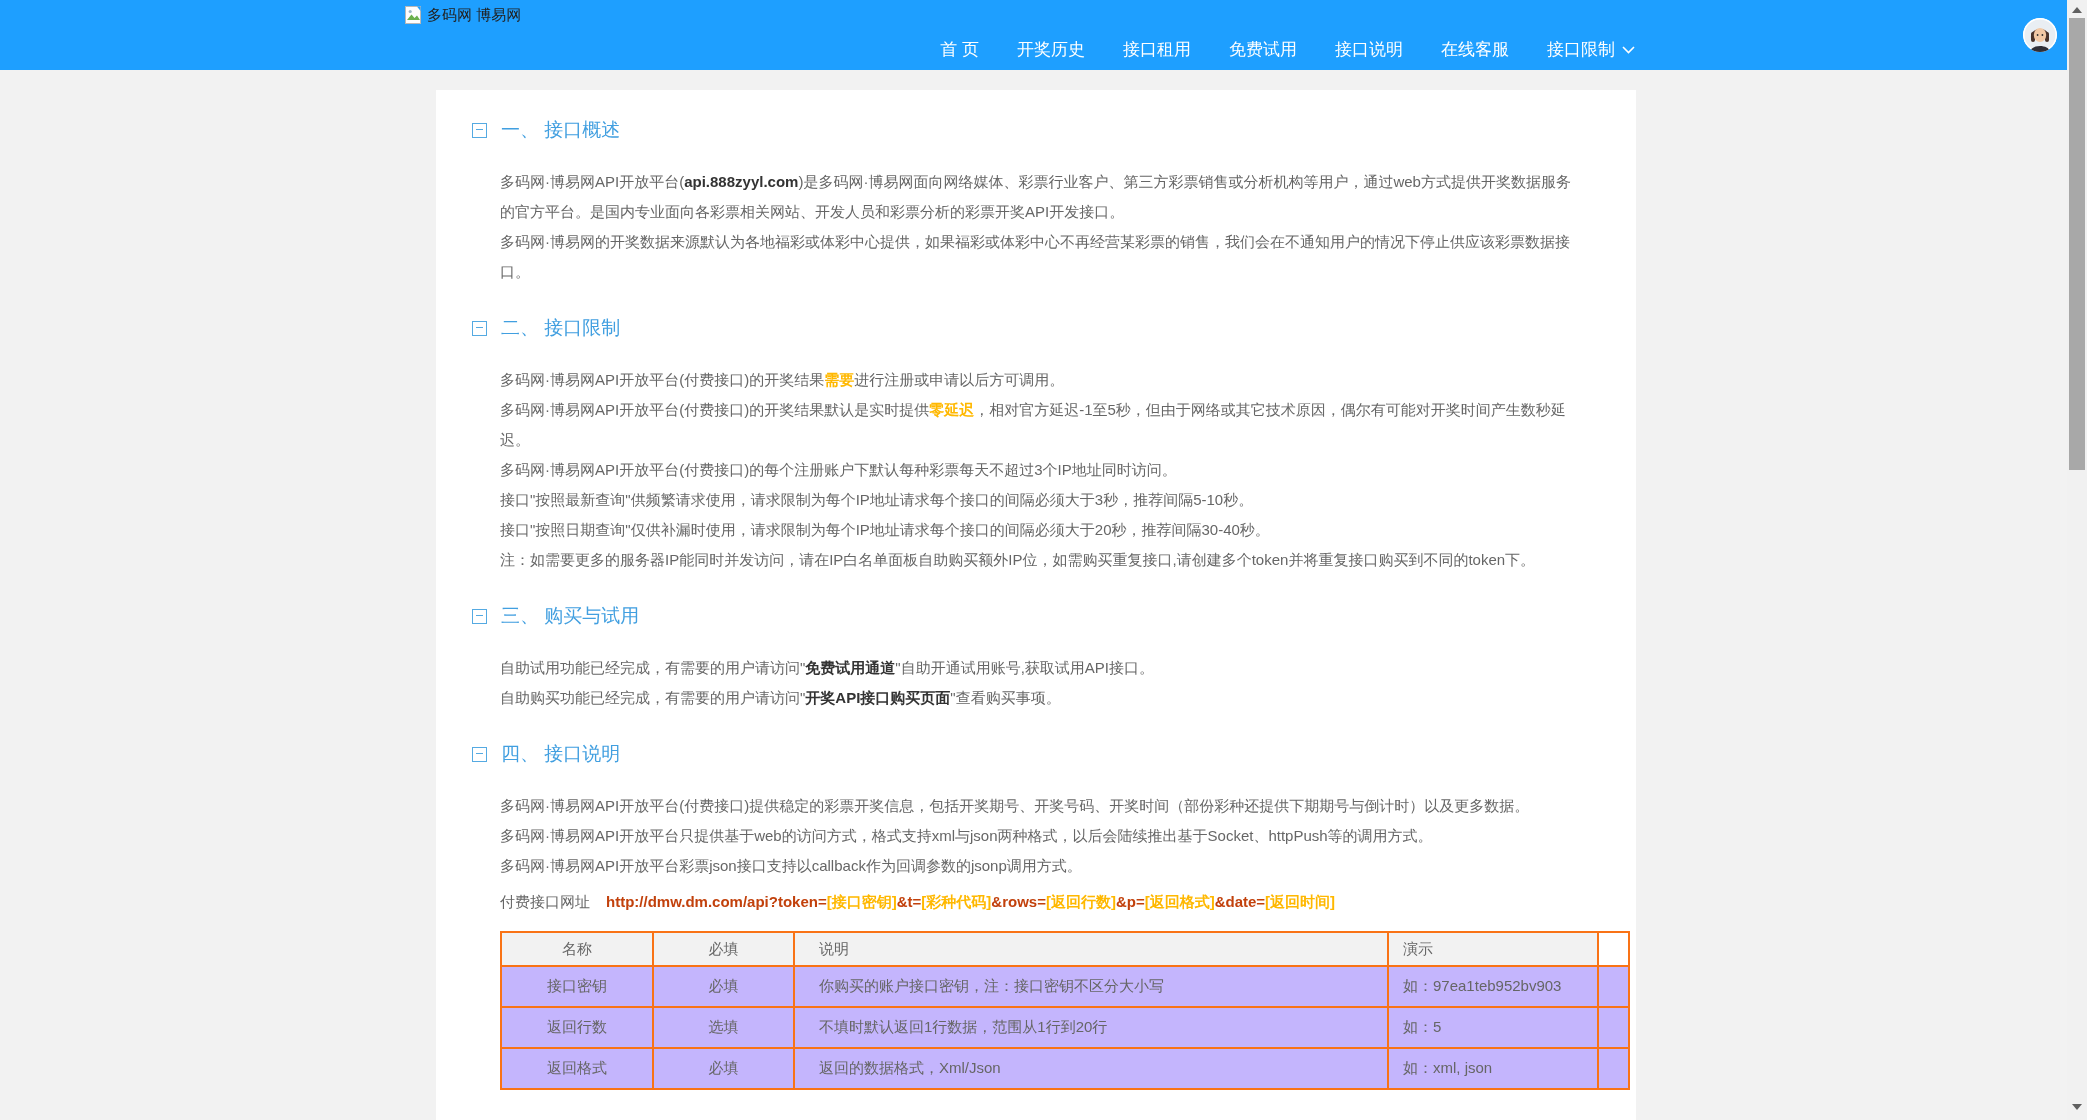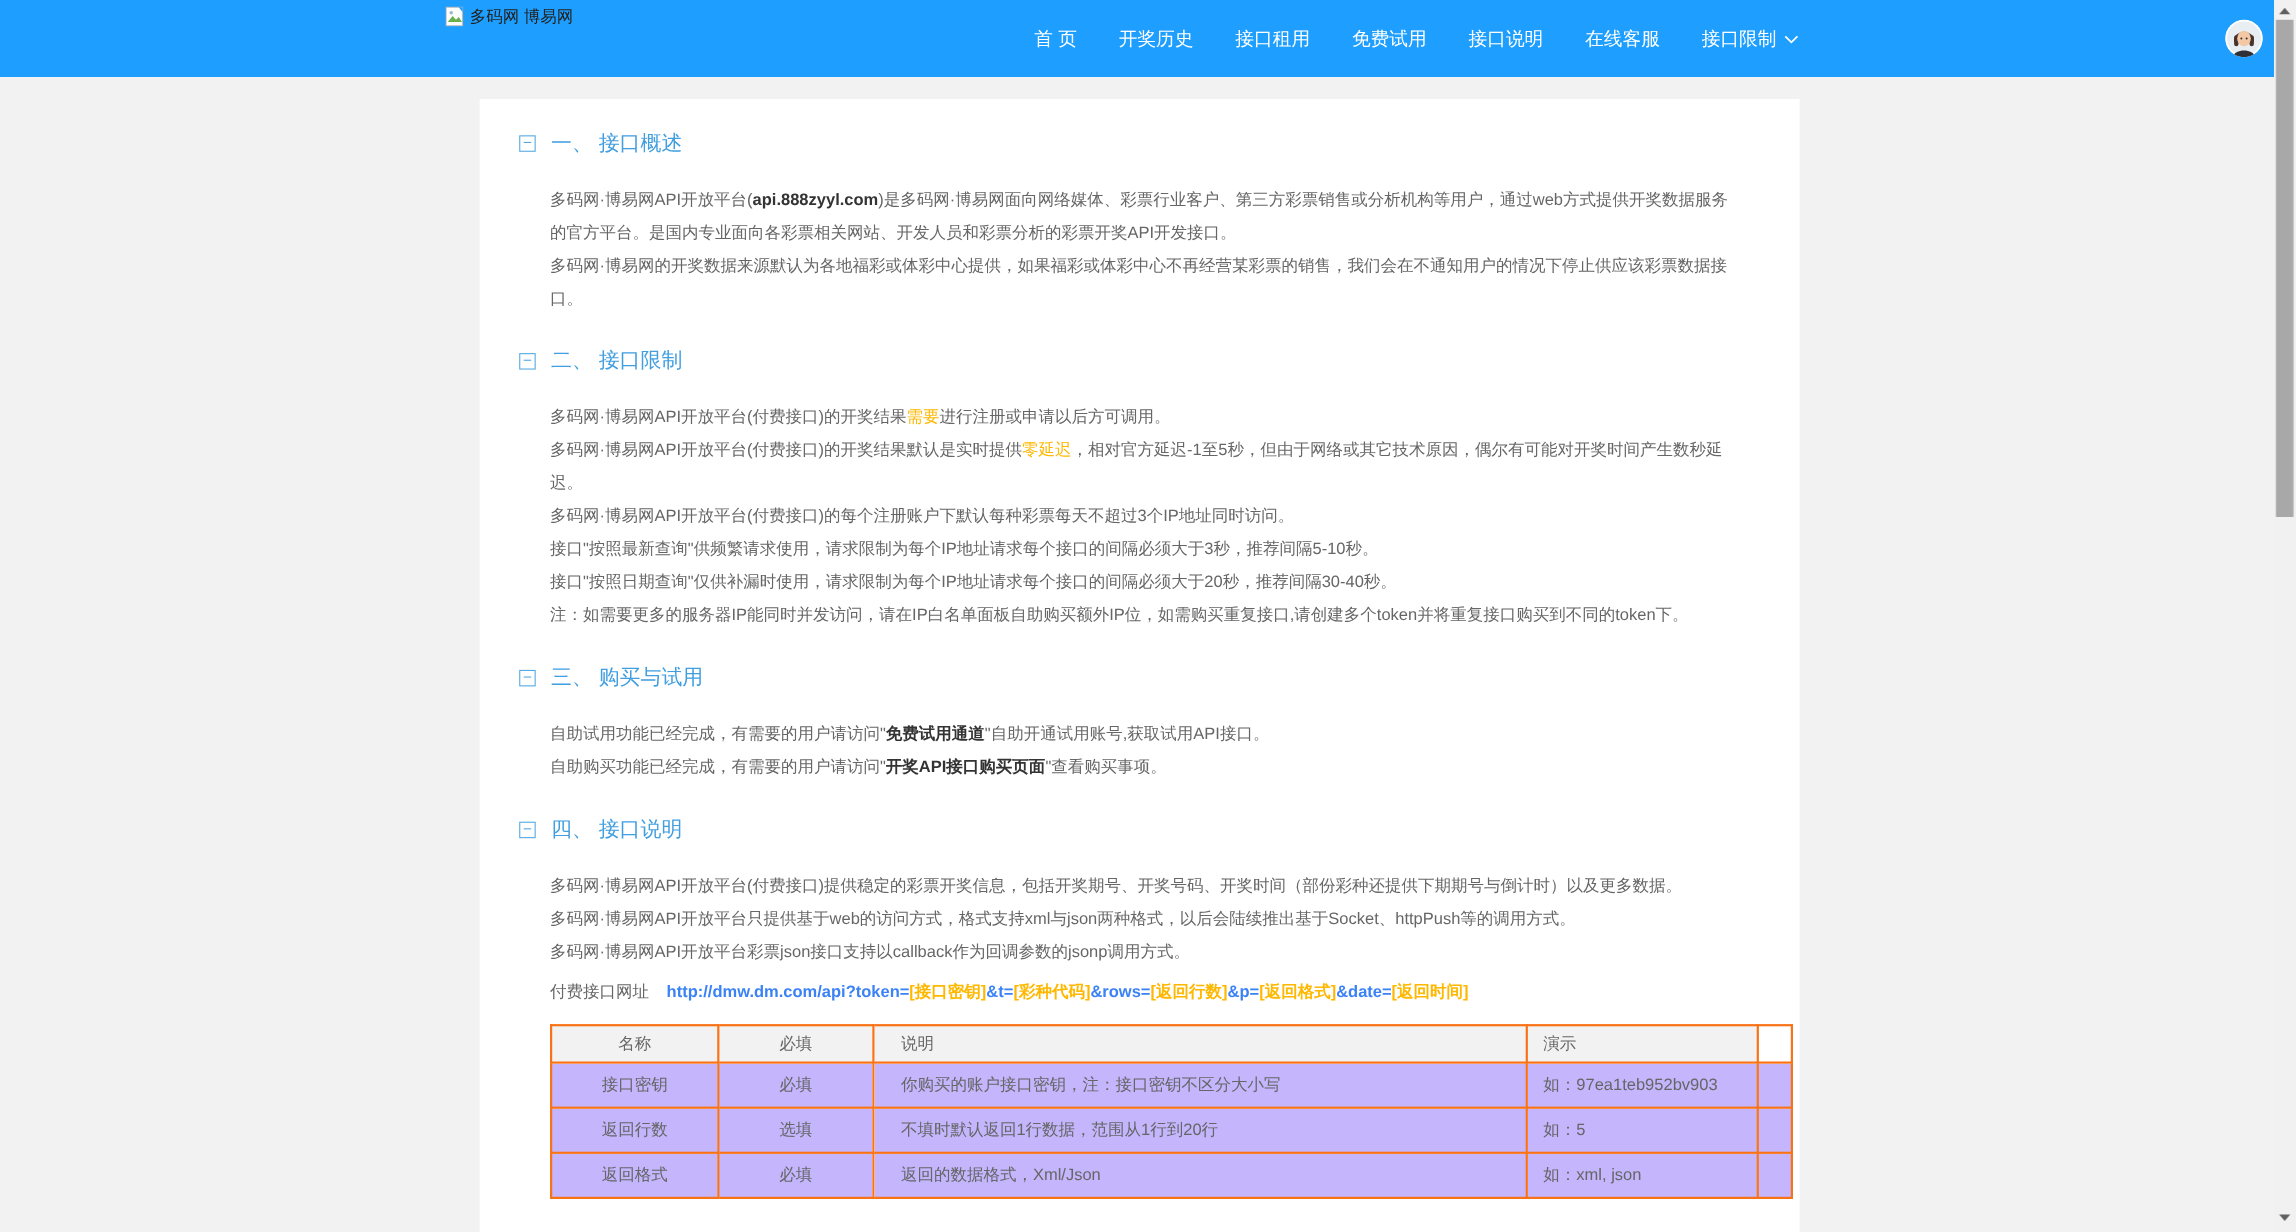--- a/index.html
+++ b/index.html
@@ -2,42 +2,42 @@
 <html><head>
 <meta charset="utf-8">
 <style>
   html,body{margin:0;padding:0;width:2087px;height:1120px;overflow:hidden;
     background:#f2f2f2;font-family:"Liberation Sans","DejaVu Sans",sans-serif;}
   
   .topbar{position:relative;height:70px;background:#1e9fff;}
   .logo{position:absolute;left:405px;top:6px;display:flex;align-items:flex-start;gap:4px;
     font-size:15px;color:#222;cursor:pointer;}
   .logo svg{display:block;}
-  .mainnav{position:absolute;right:452px;top:0;height:100%;display:flex;align-items:center;gap:38px;}
+  .mainnav{position:absolute;right:452px;top:14px;height:100%;display:flex;align-items:center;gap:38px;}
   .mainnav a{color:#fff;font-size:17px;text-decoration:none;white-space:nowrap;cursor:pointer;}
   .usermenu{display:flex;align-items:center;gap:7px;}
   .avatar{position:absolute;right:30px;top:18px;width:34px;height:34px;border-radius:50%;
     overflow:hidden;background:#fff;cursor:pointer;}
   
   .card{margin:20px 0 0 436px;width:1200px;box-sizing:border-box;background:#fff;
     padding:27px 64px 80px 64px;height:1500px;}
   .section{margin-top:28px;}
   .section:first-child{margin-top:0;}
   .sec-head{display:flex;align-items:center;gap:14px;margin-left:-28px;}
   .collapse-box{width:13px;height:13px;border:1px solid #55aae2;position:relative;flex:0 0 auto;cursor:pointer;}
   .collapse-box::after{content:"";position:absolute;left:3px;top:5px;width:7px;height:1px;background:#55aae2;}
   .sec-title{font-size:19px;color:#419fe0;}
   .sec-body{margin-top:24px;}
   .sec-body p{margin:0;font-size:15px;line-height:30px;color:#666;}
-  .hl{color:#ffb800;}
+  .hl{color:#ffb800;font-weight:bold;}
   .bd{color:#333;font-weight:bold;}
   .note{color:#ffb800;font-weight:normal;}
   .url-line{margin-top:6px !important;}
   .url-line .lbl{margin-right:16px;}
-  .u{font-weight:bold;color:#3b82f6;}
+  .u{font-weight:bold;color:#c2410c;}
   .u.o{color:#ffb800;}
   
   table.api{border-collapse:collapse;table-layout:fixed;width:1072px;margin-top:14px;}
   table.api th,table.api td{border:2px solid #f97316;font-size:15px;color:#666;
     font-weight:normal;overflow:hidden;white-space:nowrap;}
   table.api thead th{background:#f2f2f2;height:30px;}
   table.api thead th.c-extra{background:#fff;}
   table.api td{height:37px;background:#c4b5fd;}
   .c-name{width:148px;text-align:center;}
   .c-req{width:137px;text-align:center;}

